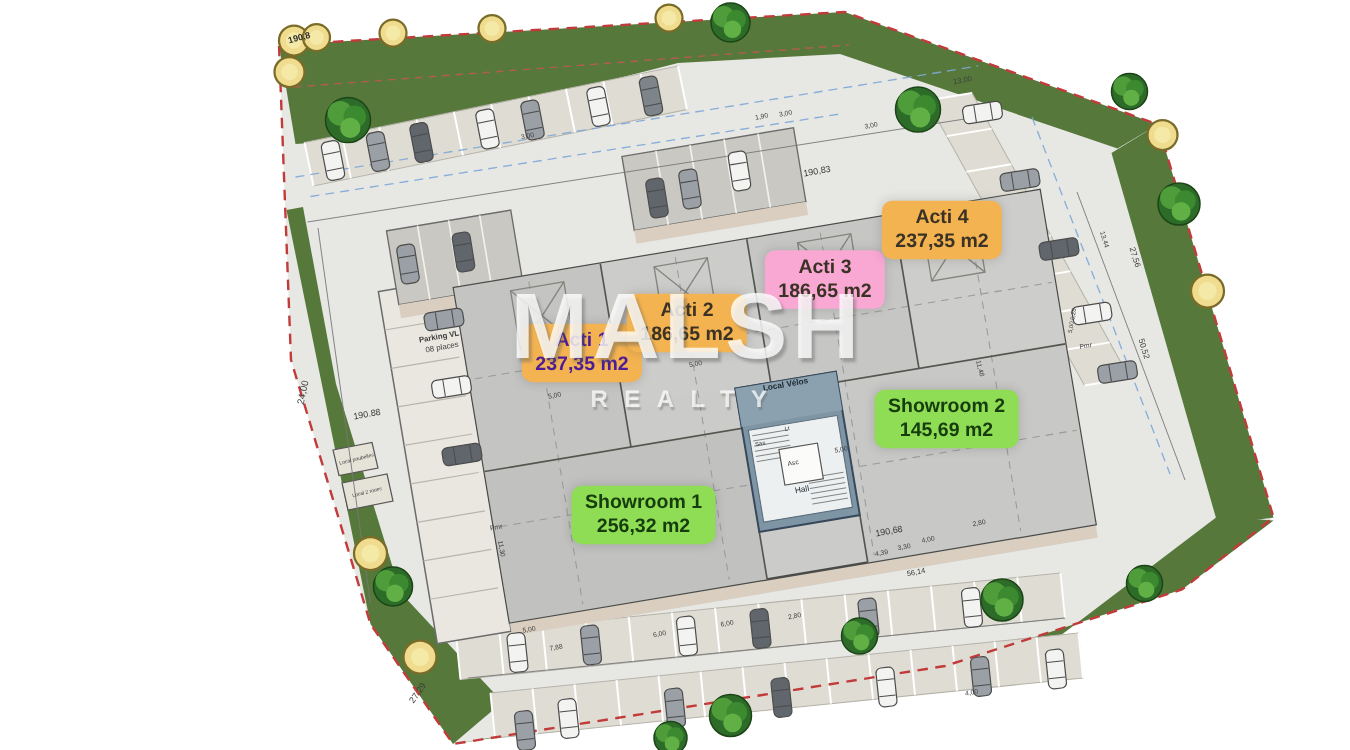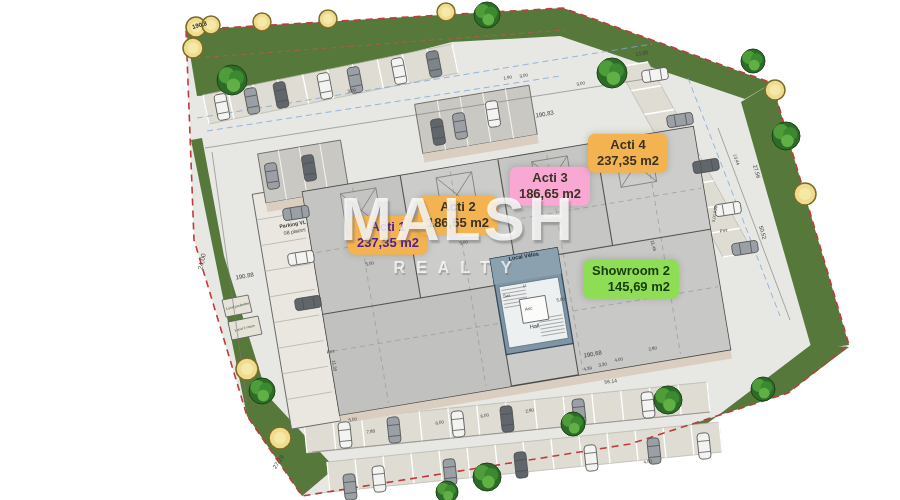--- a/index.html
+++ b/index.html
@@ -538,21 +538,25 @@
     <span>186,65 m2</span>
   </div>
   <div class="unit-label lbl-acti" style="left: 550px; top: 186px; background: #f9a8d4; color: rgb(58, 50, 36);">
     <span>Acti 3</span>
     <span>186,65 m2</span>
   </div>
   <div class="unit-label lbl-acti" style="left: 628px; top: 153px; background: rgb(244, 179, 81); color: rgb(58, 50, 36);">
     <span>Acti 4</span>
     <span>237,35 m2</span>
   </div>
-  <div class="unit-label lbl-showroom" style="left: 631px; top: 279px; background: rgb(142, 221, 85); color: rgb(23, 60, 13); text-align: right;">
+  <div class="unit-label lbl-showroom" style="left: 429px; top: 343px; background: rgb(142, 221, 85); color: rgb(23, 60, 13);">
+    <span>Showroom 1</span>
+    <span>256,32 m2</span>
+  </div>
+  <div class="unit-label lbl-showroom" style="left: 631px; top: 279px; background: rgb(142, 221, 85); color: rgb(23, 60, 13);">
     <span>Showroom 2</span>
     <span>145,69 m2</span>
   </div>
 
   <div class="watermark">
     <span class="wm-1">MALSH</span>
     <span class="wm-2">REALTY</span>
   </div>
 </div>
 

